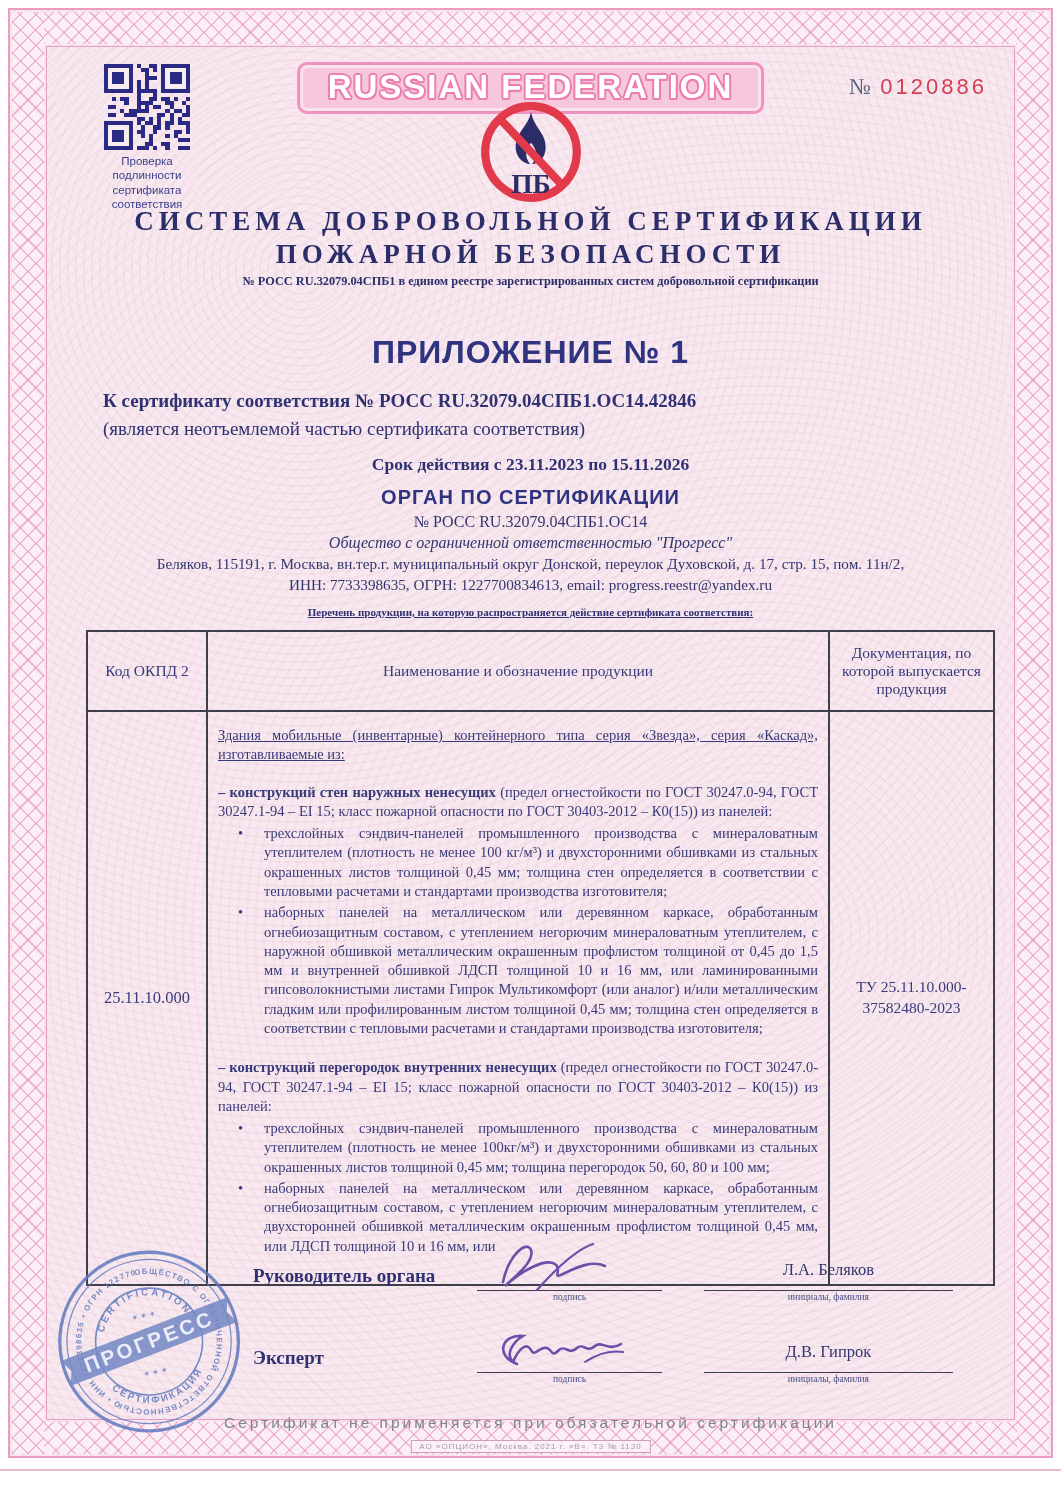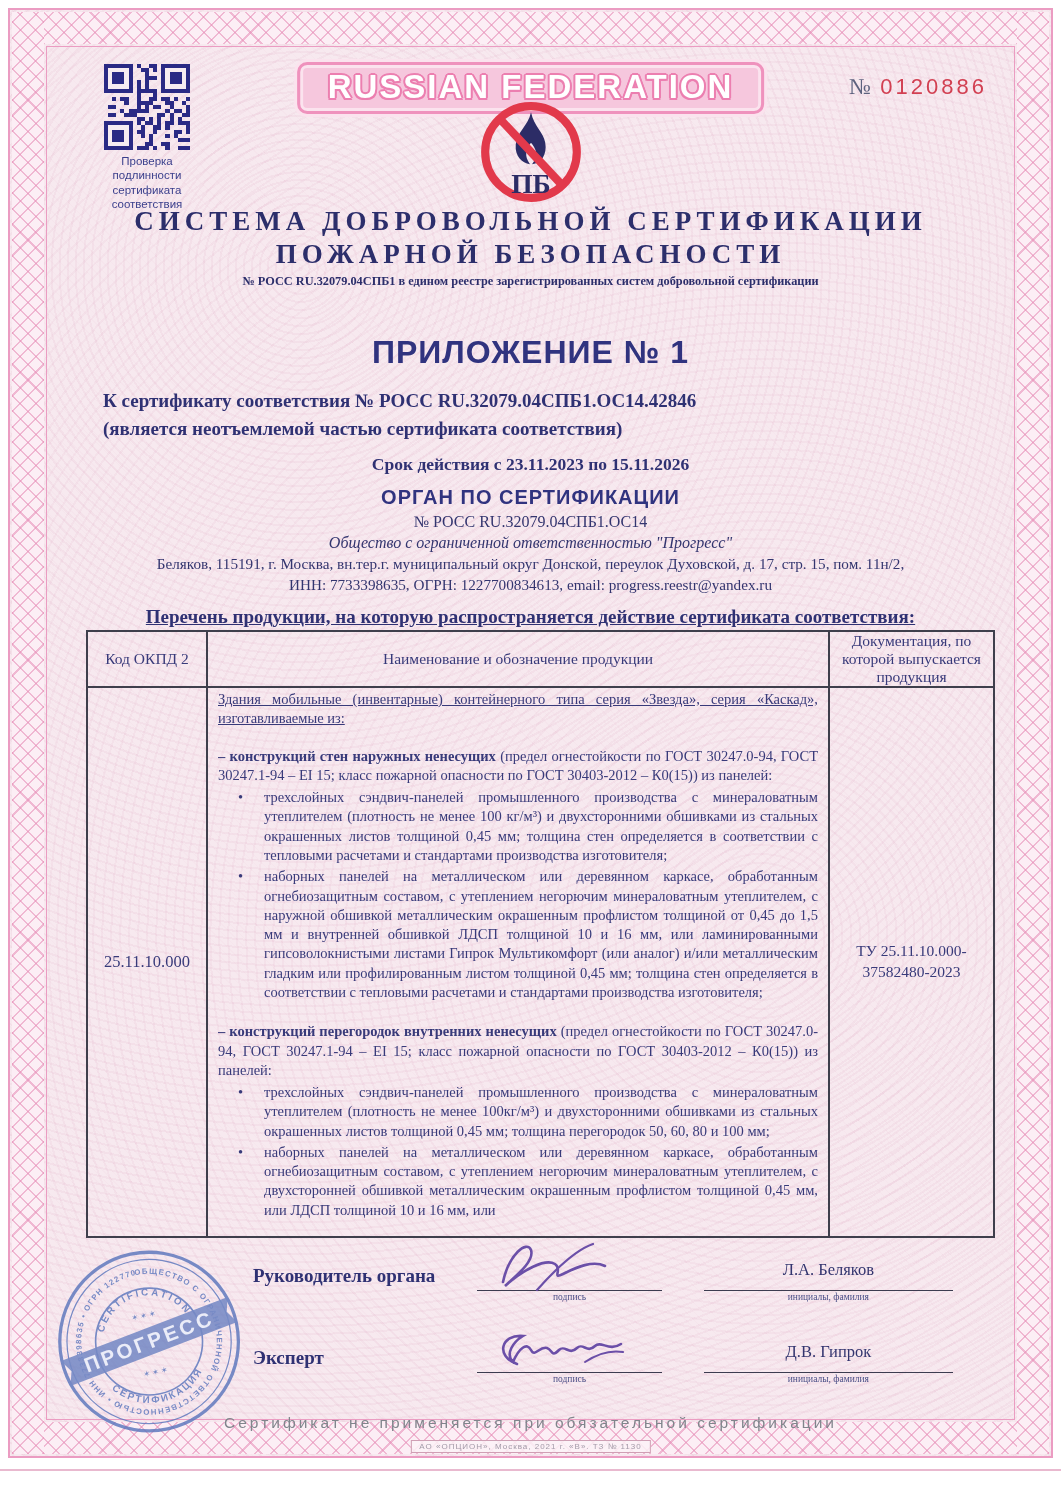--- a/index.html
+++ b/index.html
@@ -43,36 +43,36 @@
 
   .sys-title{position:absolute;left:0;width:100%;text-align:center;color:#2c2e6b;
           font-weight:600;letter-spacing:5px;font-size:27px;white-space:nowrap;}
   .sys-title.l1{top:198px;}
   .sys-title.l2{top:231px;}
   .sys-note{position:absolute;left:0;top:266px;width:100%;text-align:center;color:#2c2e6b;
           font-weight:700;font-size:12.3px;}
   .appendix-title{position:absolute;left:0;top:326px;width:100%;text-align:center;color:#30337f;
           font-family:"Liberation Sans", sans-serif;font-weight:800;font-size:32px;letter-spacing:1px;}
   .cert-line1{position:absolute;left:95px;top:382px;font-weight:700;font-size:19px;color:#2f3173;}
-  .cert-line2{position:absolute;left:95px;top:410px;font-weight:700;font-size:19px;color:#2f3173;}
+  .cert-line2{position:absolute;left:95px;top:410px;font-weight:400;font-size:19px;color:#2f3173;}
   .validity{position:absolute;left:0;top:446px;width:100%;text-align:center;font-weight:700;
           font-size:17.5px;color:#2f3173;}
   .organ-h{position:absolute;left:0;top:478px;width:100%;text-align:center;color:#30337f;
           font-family:"Liberation Sans", sans-serif;font-weight:800;font-size:20px;letter-spacing:1px;}
   .organ-no{position:absolute;left:0;top:505px;width:100%;text-align:center;font-size:16px;color:#33356f;}
   .organ-name{position:absolute;left:0;top:526px;width:100%;text-align:center;font-size:16px;color:#33356f;font-style:italic;}
   .organ-addr1{position:absolute;left:0;top:547px;width:100%;text-align:center;font-size:15.2px;color:#33356f;}
   .organ-addr2{position:absolute;left:0;top:568px;width:100%;text-align:center;font-size:15.2px;color:#33356f;}
   .products-h{position:absolute;left:0;top:598px;width:100%;text-align:center;font-weight:700;
-          font-size:19px;color:#2f3173;text-decoration:underline;}
+          font-size:11px;color:#2f3173;text-decoration:underline;}
 
   
   table.prod{position:absolute;left:78px;top:622px;width:907px;border-collapse:collapse;
           table-layout:fixed;color:#383a7a;}
-  table.prod th, table.prod td{border:2px solid #3f3f4c;padding:0 10px;vertical-align:middle;}
+  table.prod th, table.prod td{border:2px solid #3f3f4c;padding:12px 10px;vertical-align:middle;}
   table.prod th{font-weight:400;font-size:15.5px;text-align:center;height:48px;}
   td.code-cell{text-align:center;font-size:16.5px;}
   td.doc-cell{text-align:center;font-size:15.5px;line-height:1.35;}
   td.desc-cell{vertical-align:top;}
   .desc{height:548px;overflow:hidden;font-size:14.5px;line-height:1.33;text-align:justify;}
   .p-intro{margin:2px 0 18px;text-decoration:underline;font-weight:400;}
   .sec-head{margin:0 0 3px;}
   .sec-head b{font-weight:700;}
   .desc ul{margin:0 0 0;padding-left:46px;list-style:none;}
   .desc li{position:relative;margin:0 0 2px;}

